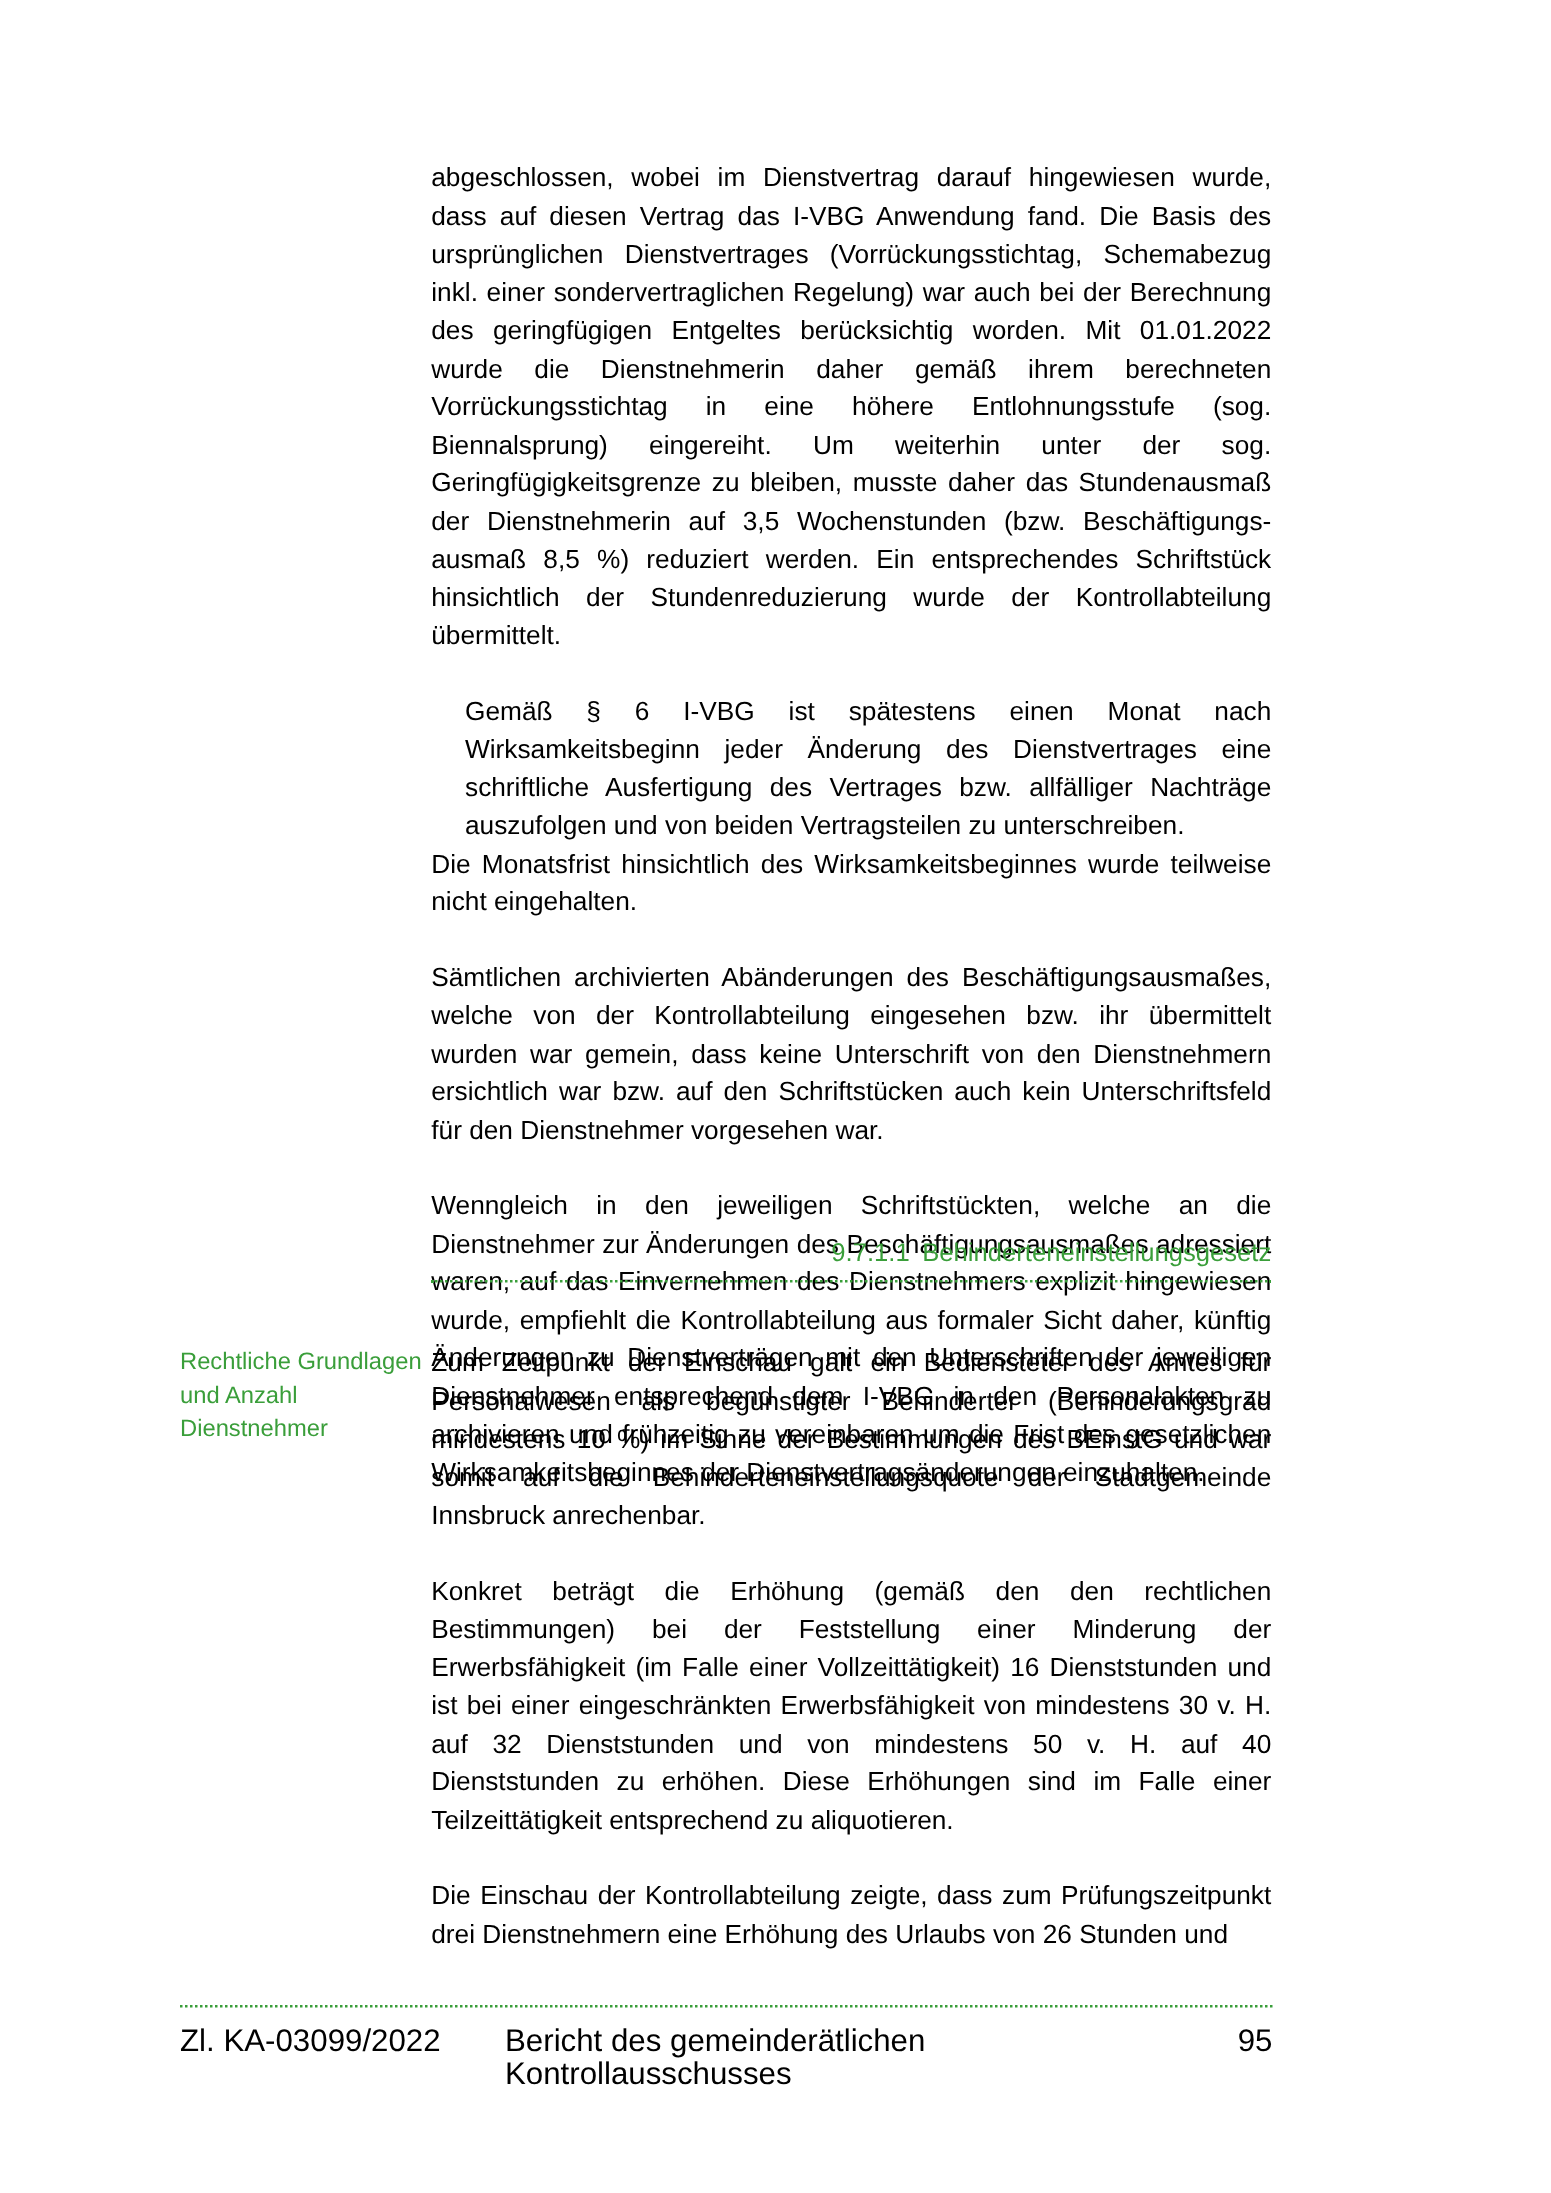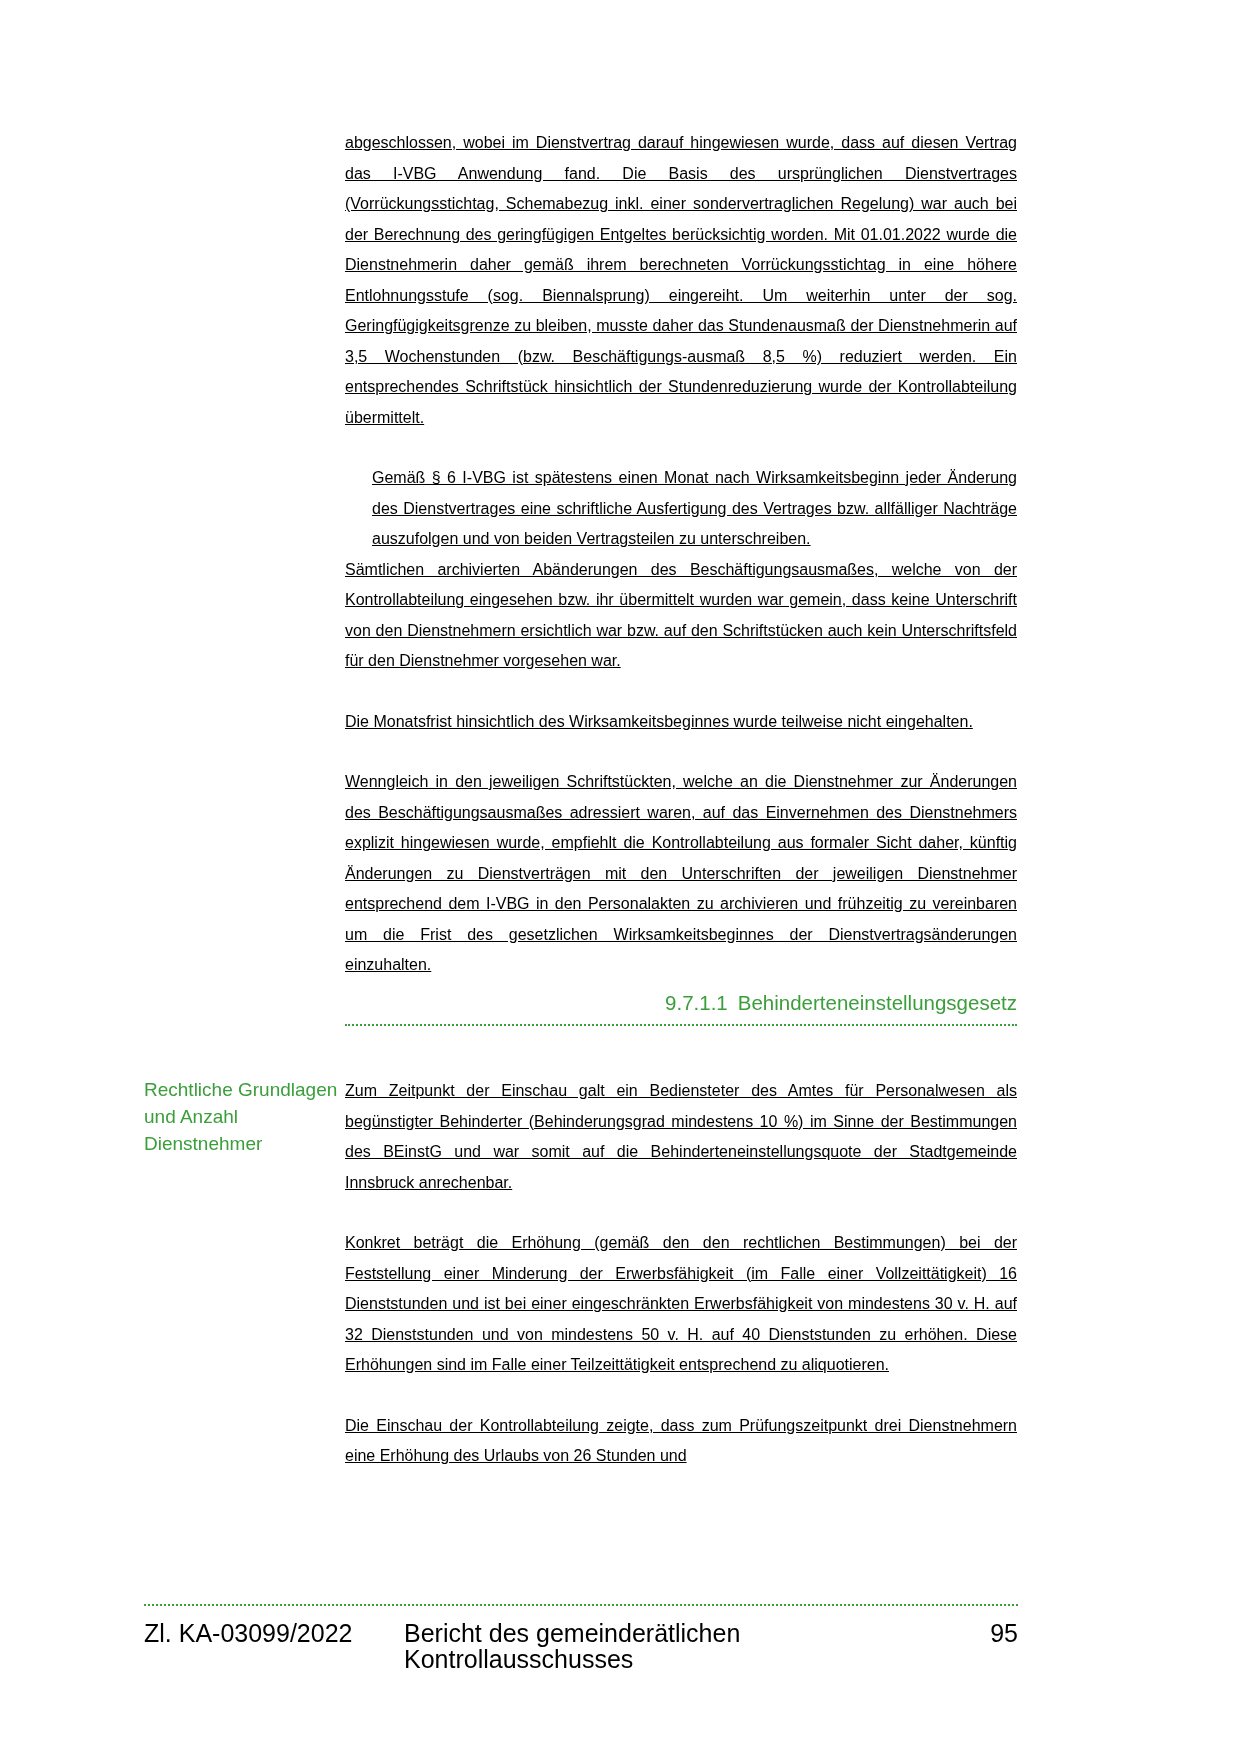--- a/index.html
+++ b/index.html
@@ -28,26 +28,25 @@
     width: 672px;
   }
   .margin-col {
     position: absolute;
     left: 144px;
     top: 1076px;
     width: 196px;
   }
   p.body-par {
     margin: 0 0 30px 0;
-    font-size: 16px;
+    font-size: 21px;
     line-height: 30.5px;
     text-align: justify;
     text-justify: inter-word;
     hyphens: none;
-    text-decoration: underline;
   }
   p.body-par.tight {
     margin-bottom: 0;
     margin-left: 27px;
   }
   .section-heading-wrap {
     position: absolute;
     left: 345px;
     top: 988px;
     width: 672px;
@@ -104,22 +103,22 @@
   }
 </style>
 </head>
 <body>
 
 <div class="page">
 
   <div class="content-col">
     <p class="body-par">abgeschlossen, wobei im Dienstvertrag darauf hingewiesen wurde, dass auf diesen Vertrag das I-VBG Anwendung fand. Die Basis des ursprünglichen Dienstvertrages (Vorrückungsstichtag, Schemabezug inkl. einer sondervertraglichen Regelung) war auch bei der Berechnung des geringfügigen Entgeltes berücksichtig worden. Mit 01.01.2022 wurde die Dienstnehmerin daher gemäß ihrem berechneten Vorrückungsstichtag in eine höhere Entlohnungsstufe (sog. Biennalsprung) eingereiht. Um weiterhin unter der sog. Geringfügigkeitsgrenze zu bleiben, musste daher das Stundenausmaß der Dienstnehmerin auf 3,5 Wochenstunden (bzw. Beschäftigungs-ausmaß 8,5 %) reduziert werden. Ein entsprechendes Schriftstück hinsichtlich der Stundenreduzierung wurde der Kontrollabteilung übermittelt.</p>
     <p class="body-par tight">Gemäß § 6 I-VBG ist spätestens einen Monat nach Wirksamkeitsbeginn jeder Änderung des Dienstvertrages eine schriftliche Ausfertigung des Vertrages bzw. allfälliger Nachträge auszufolgen und von beiden Vertragsteilen zu unterschreiben.</p>
+    <p class="body-par">Die Monatsfrist hinsichtlich des Wirksamkeitsbeginnes wurde teilweise nicht eingehalten.</p>
     <p class="body-par">Sämtlichen archivierten Abänderungen des Beschäftigungsausmaßes, welche von der Kontrollabteilung eingesehen bzw. ihr übermittelt wurden war gemein, dass keine Unterschrift von den Dienstnehmern ersichtlich war bzw. auf den Schriftstücken auch kein Unterschriftsfeld für den Dienstnehmer vorgesehen war.</p>
-    <p class="body-par">Die Monatsfrist hinsichtlich des Wirksamkeitsbeginnes wurde teilweise nicht eingehalten.</p>
     <p class="body-par">Wenngleich in den jeweiligen Schriftstückten, welche an die Dienstnehmer zur Änderungen des Beschäftigungsausmaßes adressiert waren, auf das Einvernehmen des Dienstnehmers explizit hingewiesen wurde, empfiehlt die Kontrollabteilung aus formaler Sicht daher, künftig Änderungen zu Dienstverträgen mit den Unterschriften der jeweiligen Dienstnehmer entsprechend dem I-VBG in den Personalakten zu archivieren und frühzeitig zu vereinbaren um die Frist des gesetzlichen Wirksamkeitsbeginnes der Dienstvertragsänderungen einzuhalten.</p>
   </div>
 
   <div class="section-heading-wrap">
     <div class="section-heading">
       <span class="num">9.7.1.1</span><span>Behinderteneinstellungsgesetz</span>
     </div>
     <div class="dotted-rule"></div>
   </div>
 

